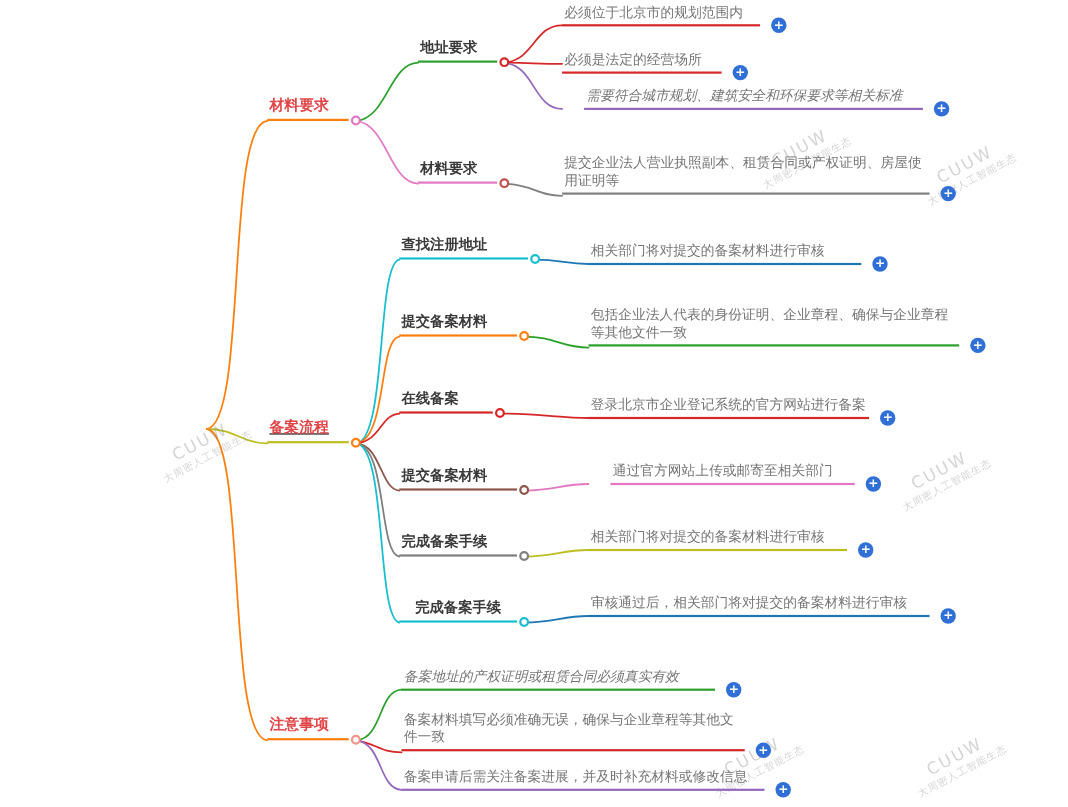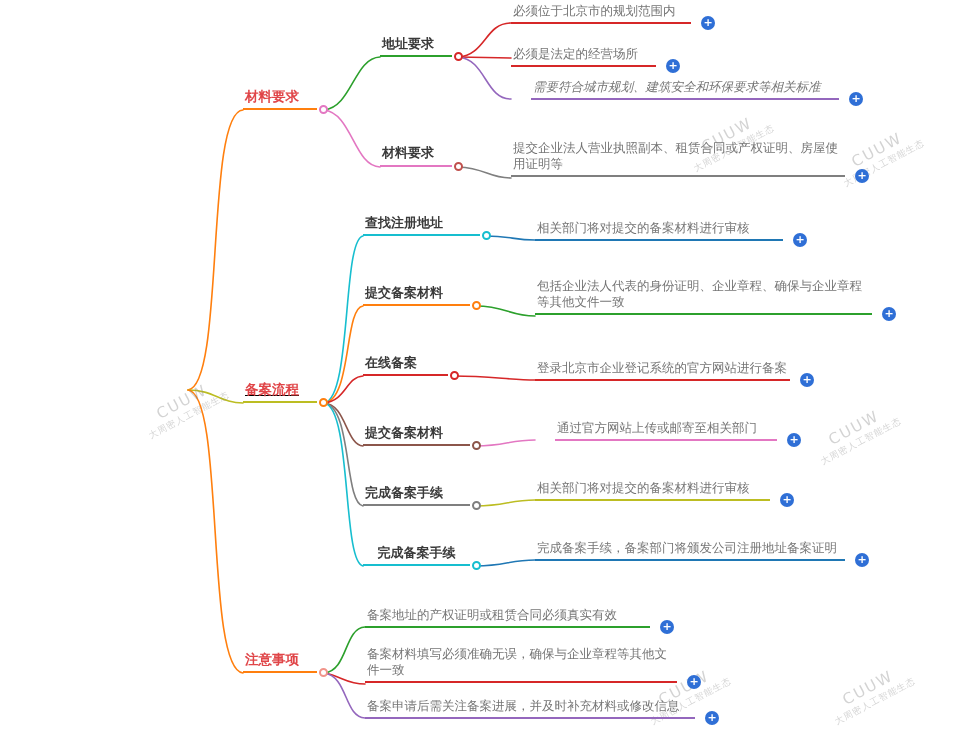--- a/index.html
+++ b/index.html
@@ -176,25 +176,25 @@
   </div>
   <div class="node leaf" style="left:555px;top:418px;width:222px;border-bottom-color:#e377c2;">
     <span class="label">通过官方网站上传或邮寄至相关部门</span>
     <span class="plus">+</span>
   </div>
   <div class="node leaf" style="left:535px;top:478px;width:235px;border-bottom-color:#bcbd22;">
     <span class="label">相关部门将对提交的备案材料进行审核</span>
     <span class="plus">+</span>
   </div>
   <div class="node leaf" style="left:535px;top:538px;width:310px;border-bottom-color:#1f77b4;">
-    <span class="label">完成备案手续，备案部门将颁发公司注册地址备案证明</span>
-    <span class="plus">+</span>
-  </div>
-
-  <div class="node leaf" style="left:365px;top:605px;width:285px;border-bottom-color:#2ca02c;">
+    <span class="label">审核通过后，相关部门将对提交的备案材料进行审核</span>
+    <span class="plus">+</span>
+  </div>
+
+  <div class="node leaf" style="left:365px;top:605px;width:285px;border-bottom-color:#2ca02c;font-style:italic;">
     <span class="label">备案地址的产权证明或租赁合同必须真实有效</span>
     <span class="plus">+</span>
   </div>
   <div class="node leaf" style="left:365px;top:644px;width:312px;border-bottom-color:#d62728;">
     <span class="label">备案材料填写必须准确无误，确保与企业章程等其他文件一致</span>
     <span class="plus">+</span>
   </div>
   <div class="node leaf" style="left:365px;top:696px;width:330px;border-bottom-color:#9467bd;">
     <span class="label">备案申请后需关注备案进展，并及时补充材料或修改信息</span>
     <span class="plus">+</span>

